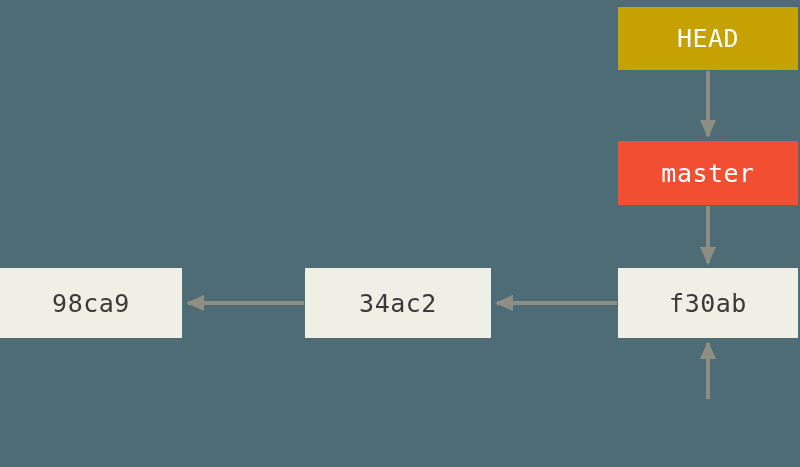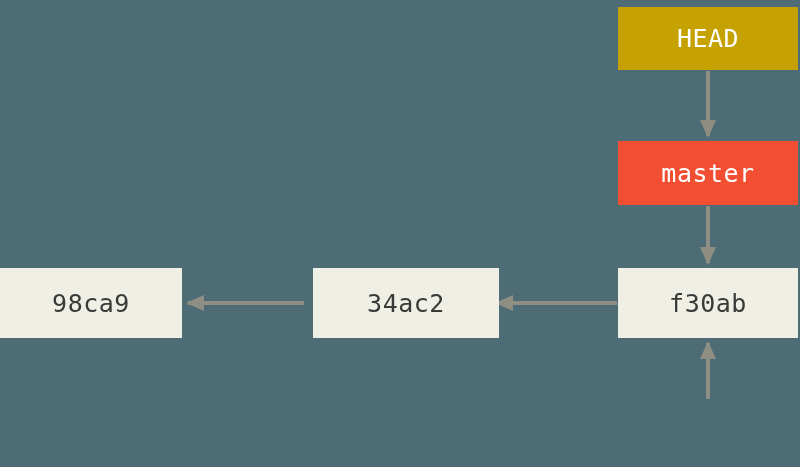--- a/index.html
+++ b/index.html
@@ -60,21 +60,21 @@
     left: 618px; top: 400px; width: 180px; height: 67px;
     background: var(--branch-fill);
     color: var(--label-text);
   }
   .box-commit {
     top: 268px; height: 70px;
     background: var(--commit-fill);
     color: var(--commit-text);
   }
   .box-commit-98ca9 { left: 0px;   width: 182px; }
-  .box-commit-34ac2 { left: 305px; width: 186px; margin-left: 8px; }
+  .box-commit-34ac2 { left: 305px; width: 186px; }
   .box-commit-f30ab { left: 618px; width: 180px; align-items: center; }
 </style>
 </head>
 <body>
 
 <div class="canvas">
 
   <svg class="arrows" viewBox="0 0 800 467" xmlns="http://www.w3.org/2000/svg">
     <defs>
       <marker id="ah" markerUnits="userSpaceOnUse" markerWidth="18" markerHeight="16" refX="16" refY="8" orient="auto">

